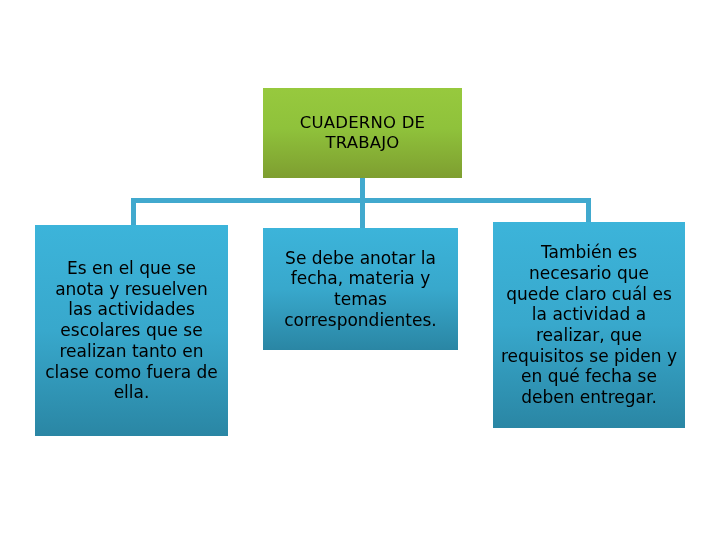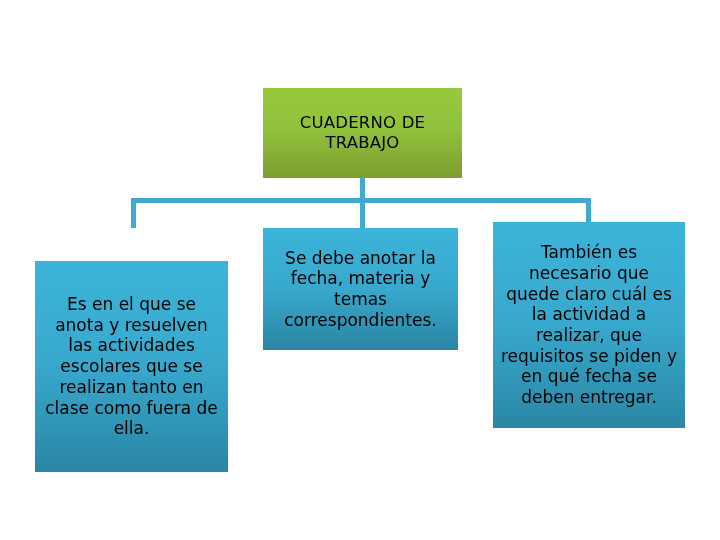--- a/index.html
+++ b/index.html
@@ -84,21 +84,20 @@
   .node-child {
     background: linear-gradient(to bottom, #3CB4DA 0%, #38A8CC 50%, #2A86A4 100%);
     font-size: 17px;
   }
 
   .node-left {
     left: 35px;
     top: 225px;
     width: 193px;
     height: 211px;
-    margin-top: 36px;
   }
 
   .node-mid {
     left: 263px;
     top: 228px;
     width: 195px;
     height: 122px;
   }
 
   .node-right {

